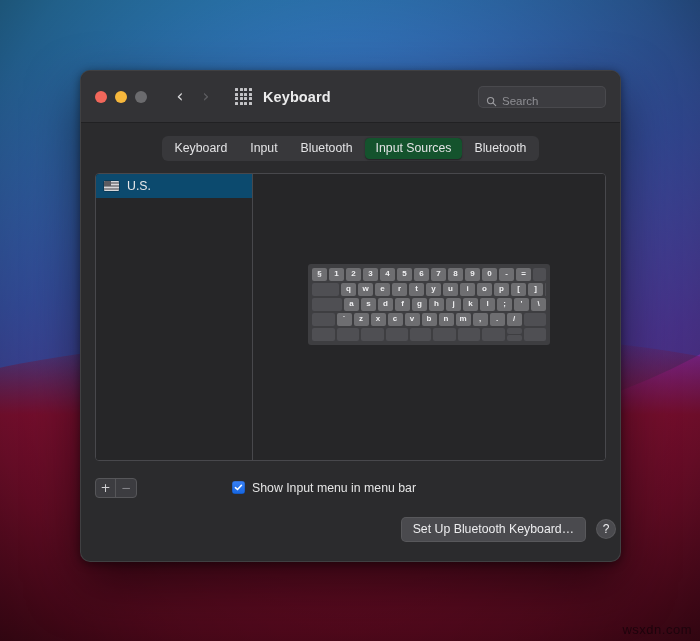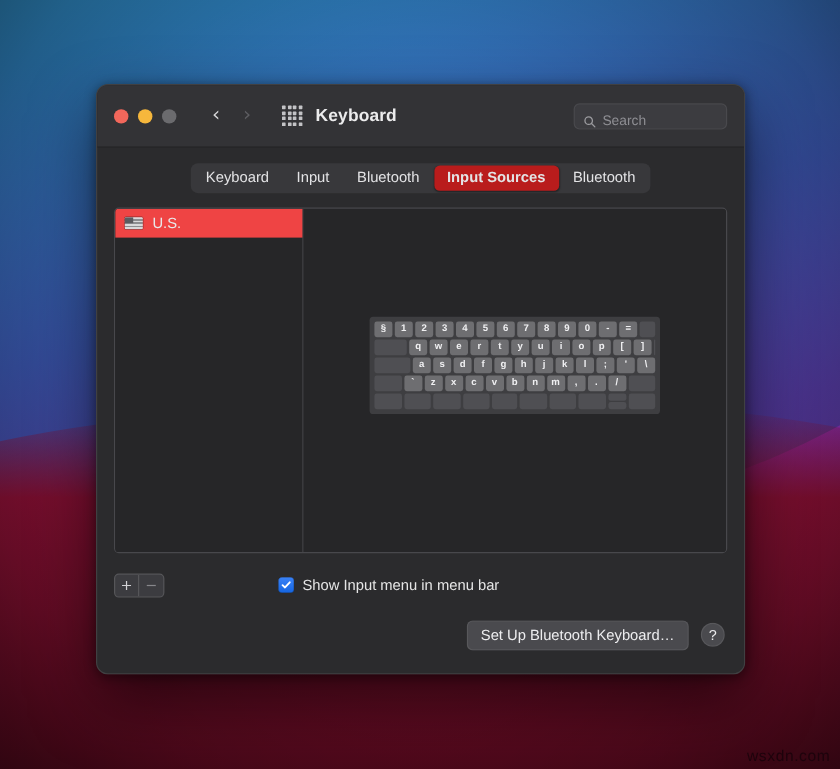--- a/index.html
+++ b/index.html
@@ -169,23 +169,22 @@
   }
   .tab {
     padding: 3px 11px 4px;
     font-size: 12.3px;
     color: #e3e3e5;
     border-radius: 4.5px;
     white-space: nowrap;
     cursor: default;
   }
   .tab.active {
-    background: #b91c1c;
+    background: #14532d;
     box-shadow: 0 .5px 1.5px rgba(0,0,0,.4);
-    font-weight: bold;
   }
 
   
   #body {
     flex: 1 1 auto;
     padding: 0 14px;
     display: flex;
     flex-direction: column;
     min-height: 0;
   }
@@ -208,21 +207,21 @@
   }
   .src-row {
     display: flex;
     align-items: center;
     gap: 8px;
     height: 24px;
     padding: 0 8px;
     font-size: 12.3px;
     color: #e8e8ea;
   }
-  .src-row.selected { background: #ef4444; }
+  .src-row.selected { background: #0c4a6e; }
 
   
   .flag {
     width: 15px; height: 10px;
     border-radius: 1px;
     position: relative;
     overflow: hidden;
     background: repeating-linear-gradient(
       to bottom,
       #d8d8da 0px, #d8d8da 1.43px,
@@ -346,21 +345,21 @@
   }
 
   
   #footer {
     flex: 0 0 auto;
     height: 56px;
     display: flex;
     align-items: center;
     justify-content: flex-end;
     gap: 10px;
-    padding: 0 16px 8px 16px;
+    padding: 0 4px 8px 16px;
   }
   #bt-button {
     background: #4a4a4e;
     border: 1px solid rgba(255,255,255,.08);
     border-radius: 5px;
     color: #ededef;
     font-size: 12.3px;
     padding: 4px 11px 5px;
     font-family: "Liberation Sans", sans-serif;
     cursor: default;

